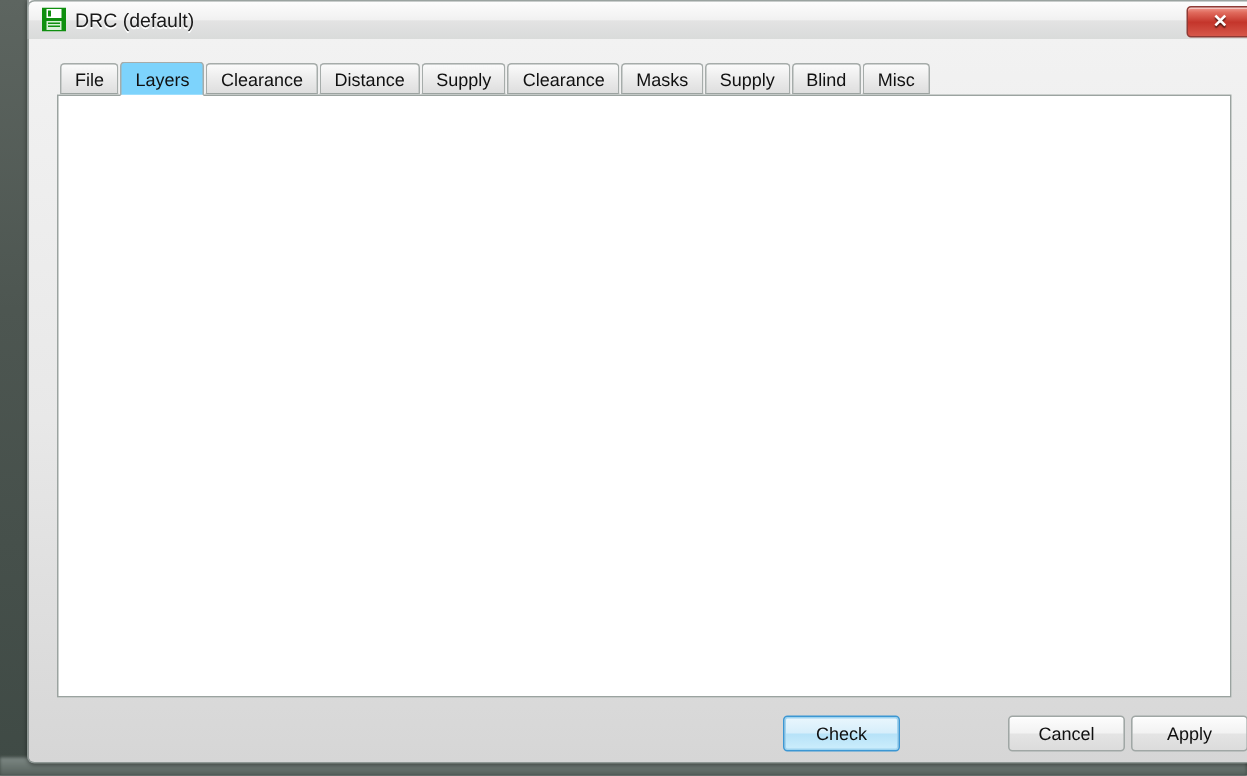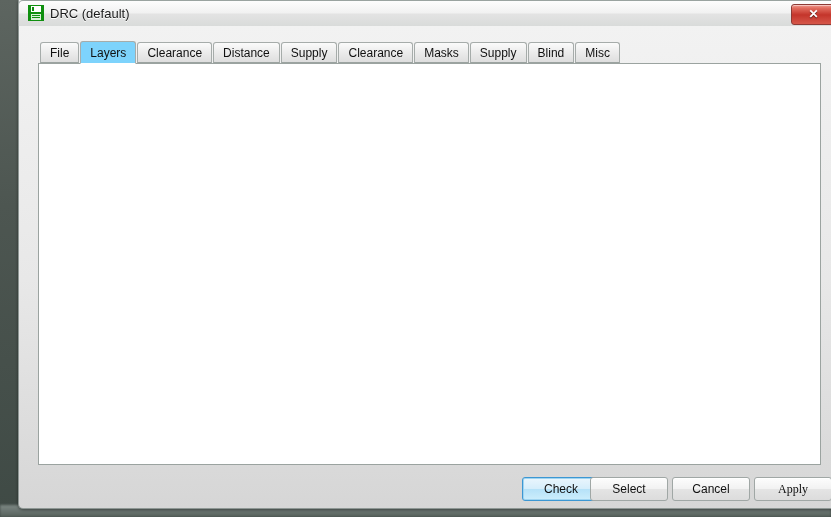--- a/index.html
+++ b/index.html
@@ -105,21 +105,21 @@
   .btn{position:absolute;top:477px;height:24px;width:78px;box-sizing:border-box;
     font-size:12px;color:#101010;text-align:center;line-height:22px;cursor:pointer;
     background:linear-gradient(180deg,#fdfdfd 0%,#f2f2f2 48%,#e4e4e4 52%,#dcdcdc 100%);
     border:1px solid #a0a7a5;border-radius:3px;
     box-shadow:inset 0 1px 0 rgba(255,255,255,.9);}
   .btn.default{background:linear-gradient(180deg,#eaf6fd 0%,#d6eefb 48%,#b6e2f8 52%,#cdeefc 100%);
     border:1px solid #3c97d3;box-shadow:0 0 0 1px #9fd4f0 inset;}
   #btn-check{left:490px;margin-left:14px;}
   #btn-select{left:572px;}
   #btn-cancel{left:654px;}
-  #btn-apply{left:736px;font-family:Liberation Serif, serif;}
+  #btn-apply{left:736px;}
 
   
   #cursor{position:absolute;left:538px;top:381px;width:14px;height:20px;pointer-events:none;}
 </style>
 </head>
 <body>
 
 <div id="desktop">
   <div id="bgwin">
     <div class="bgicon"></div>
@@ -187,20 +187,19 @@
     <div><span>Layers are combined through either </span><i>core</i><span> or </span><i>prepreg</i><span> material. </span><b>a*b</b><span> combines layers </span><i>a</i><span> and </span><i>b</i><span> with a </span><i>core</i><span>, while </span><b>a+b</b><span> does the same with </span><i>prepreg</i><span>.</span></div>
 
     <div><b>Buried</b><span> and </span><b>through</b><span> vias are defined by writing </span><span class="mono">(...)</span><span>.</span></div>
 
     <div><b>Blind</b><span> vias are defined by writing </span><span class="mono">[t:...:b]</span><span>, which defines a blind via from top to layer </span><i>t</i><span> and from bottom to layer </span><i>b</i><span>.</span></div>
 
     <div><b>Example:</b> <span class="mono">[2:1+((2*3)+(4*16))]</span><span> is a multilayer setup with two cores, combining layers 2/3 and 4/16, respectively, with buried vias going through both cores. The cores are combined through a prepreg and buried vias are produced through the resulting stack. Finally layer 1 is added, with blind vias going from layer 1 to 2.</span></div>
   </div>
 
   <div class="btn default" id="btn-check">Check</div>
-  <div class="btn" id="btn-select">Select</div>
   <div class="btn" id="btn-cancel">Cancel</div>
   <div class="btn" id="btn-apply">Apply</div>
 </div>
 
 <svg id="cursor" viewBox="0 0 14 20">
   <polygon points="0,0 0,15 3.6,11.6 6,17.6 8.4,16.5 6.1,10.9 11,10.8" fill="#ffffff" stroke="#000000" stroke-width="1"></polygon>
 </svg>
 
 </body></html>

